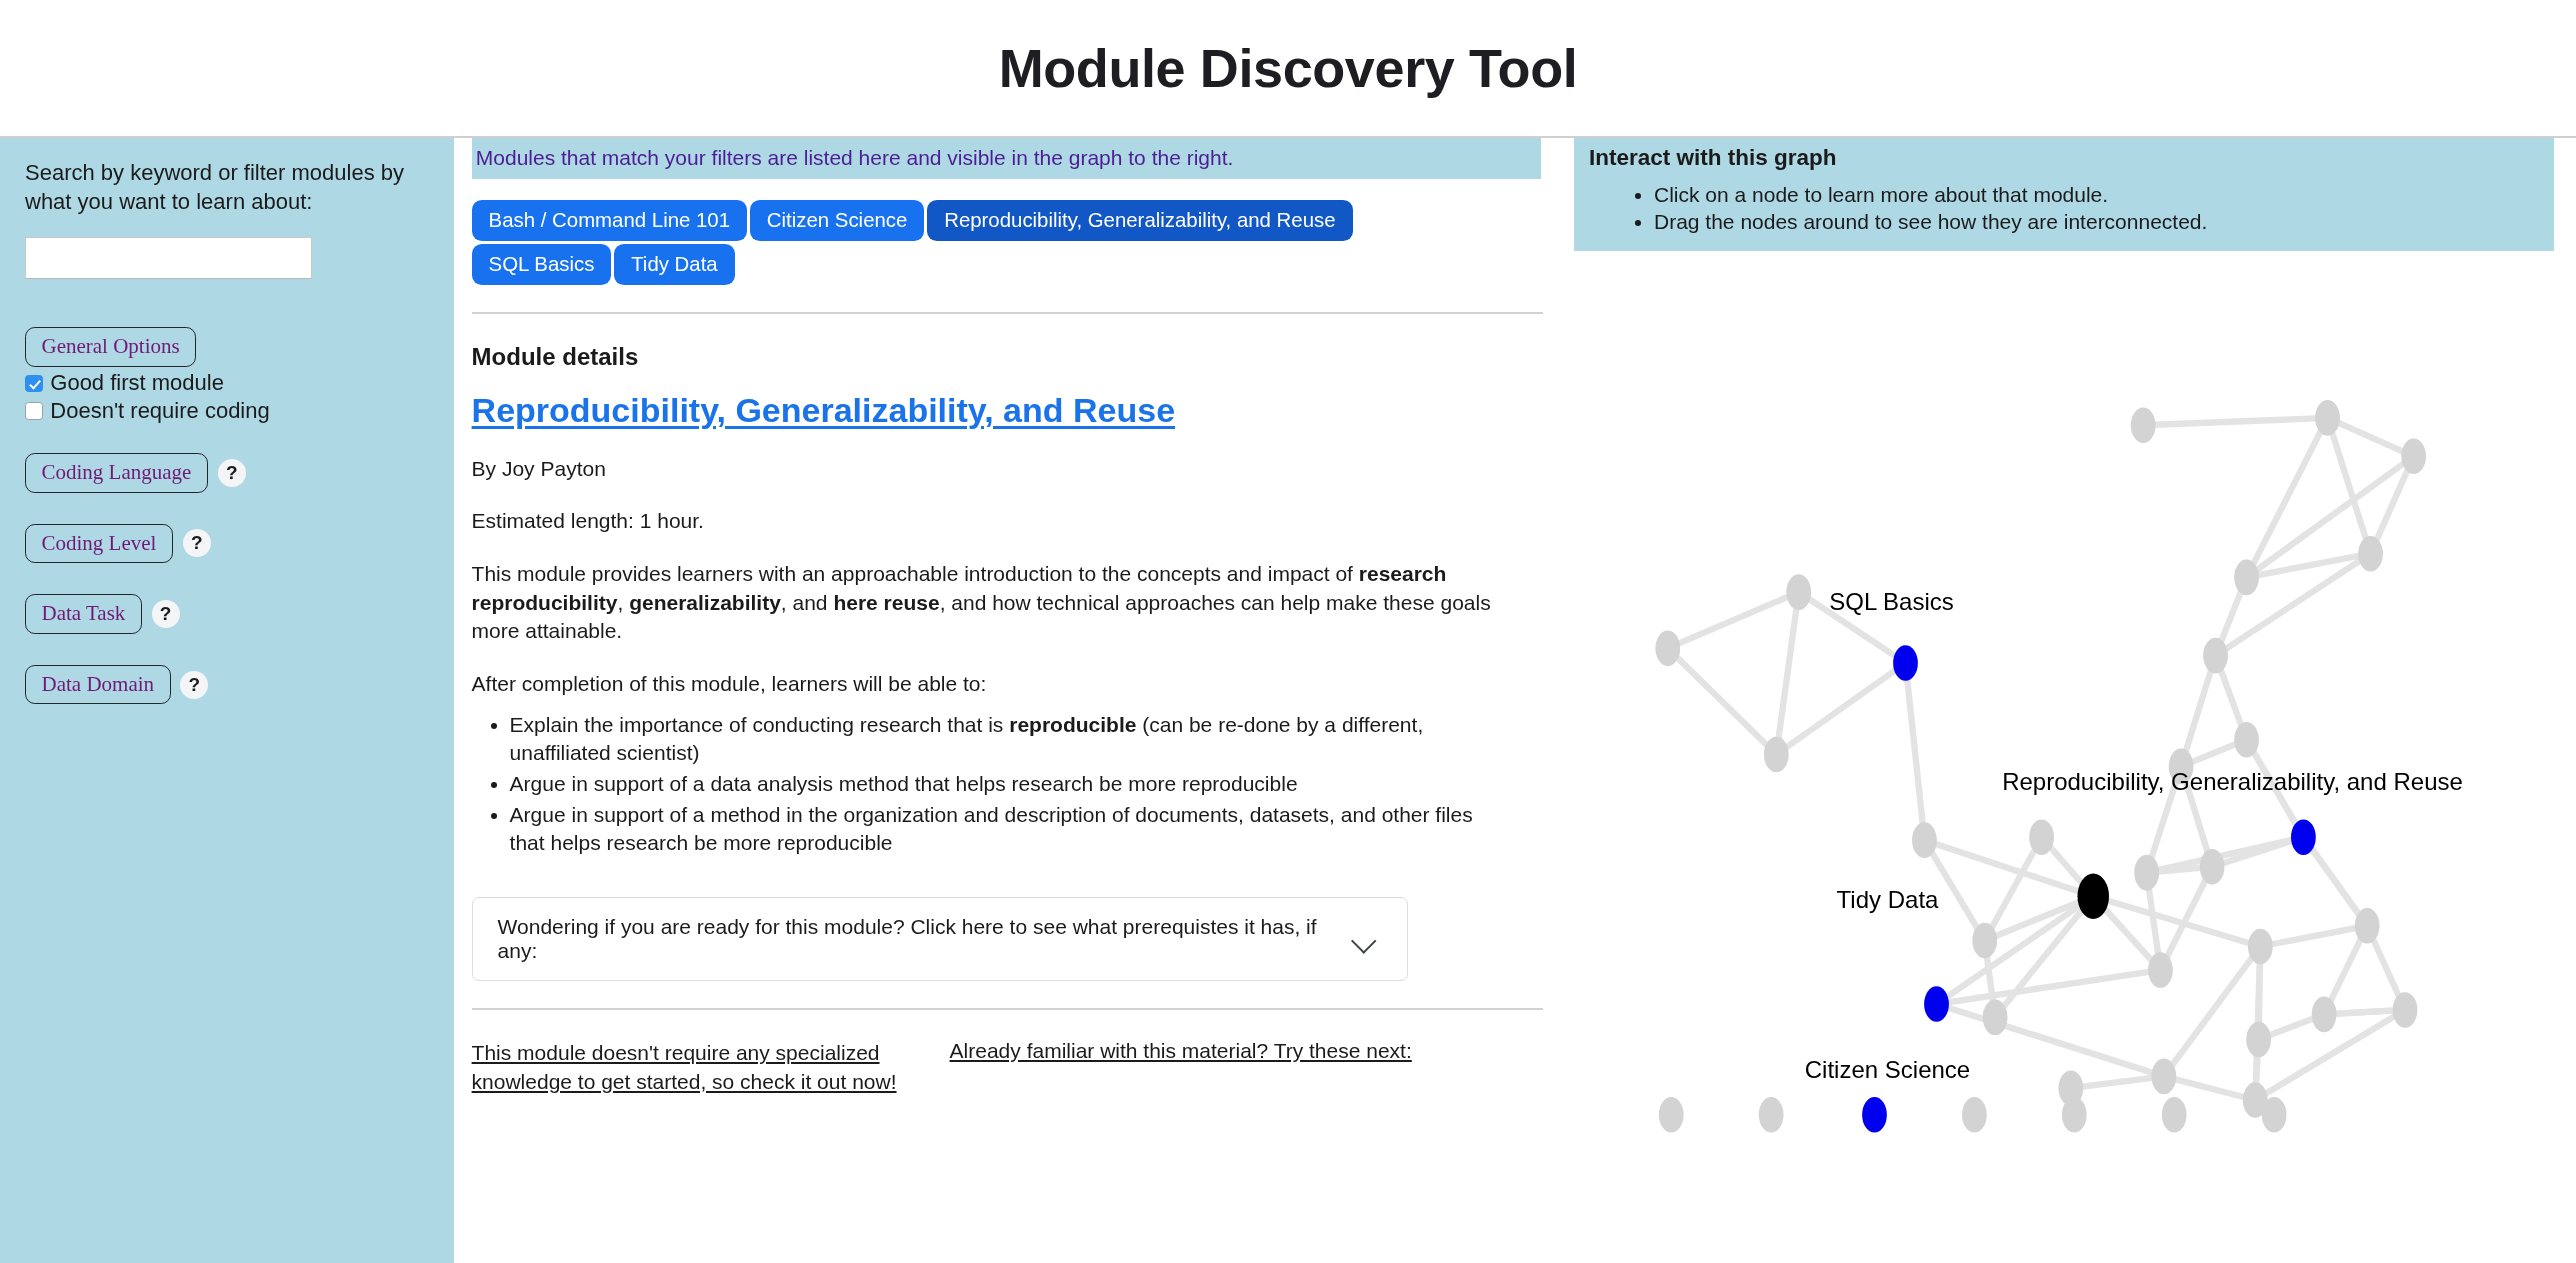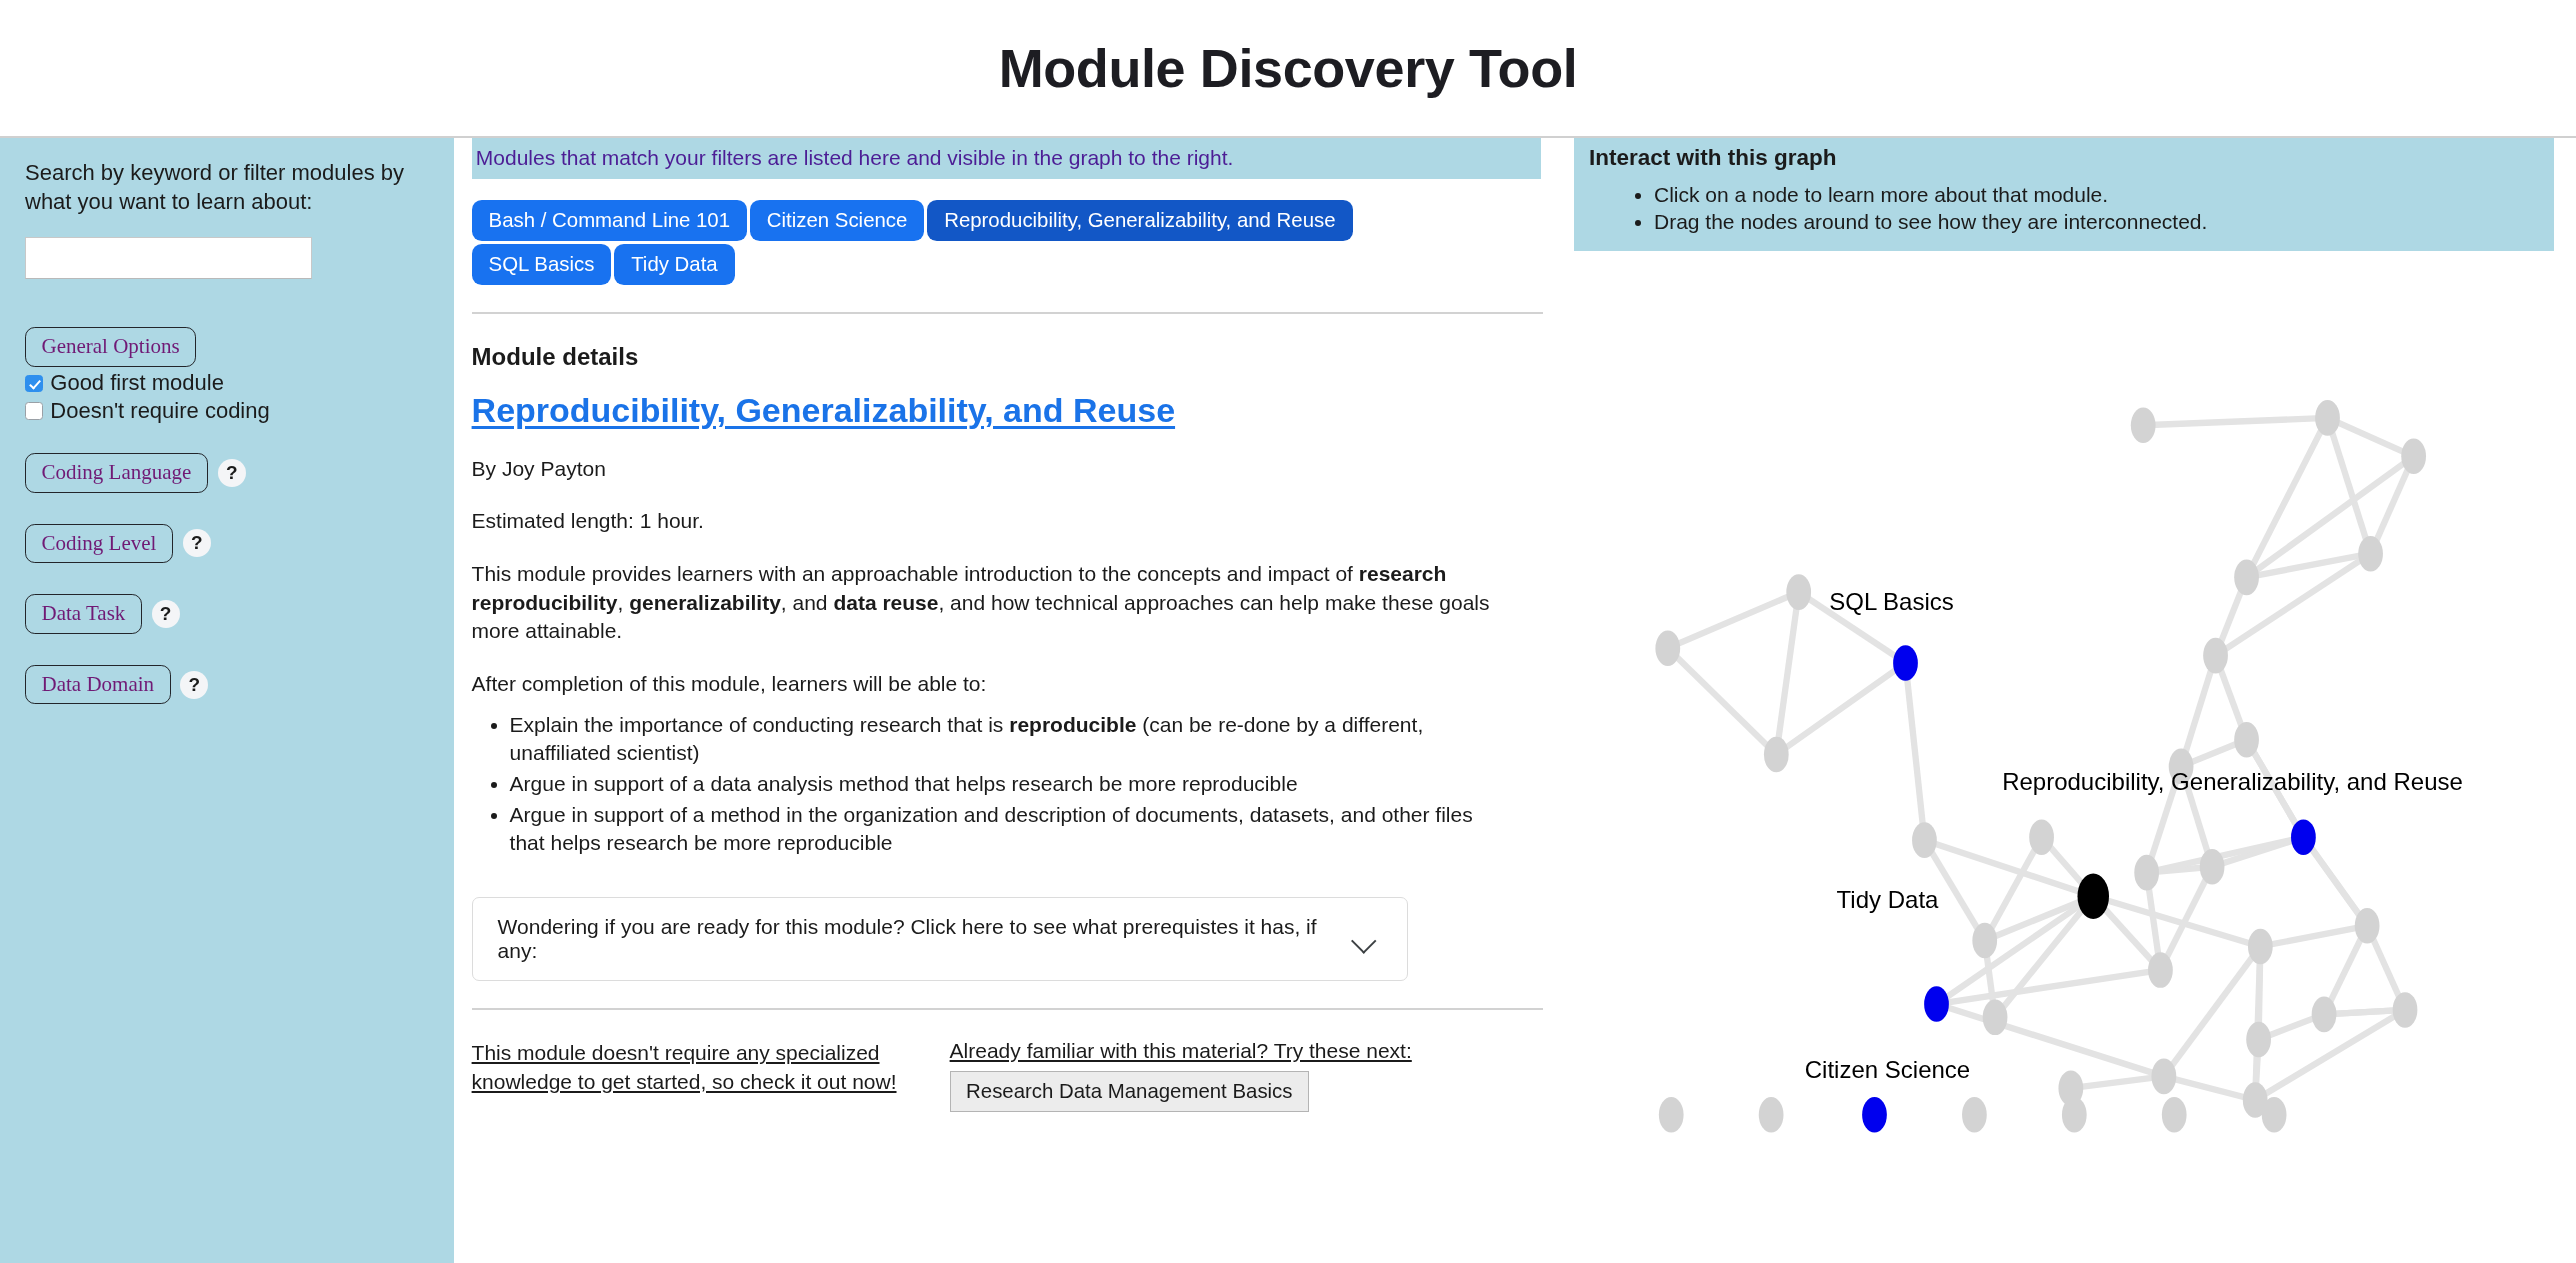--- a/index.html
+++ b/index.html
@@ -206,41 +206,40 @@
 
     <hr id="center-divider">
 
     <div id="module-details-heading">Module details</div>
 
     <a id="module-title-link">Reproducibility, Generalizability, and Reuse</a>
 
     <div class="para" id="author">By Joy Payton</div>
     <div class="para" id="length">Estimated length: 1 hour.</div>
 
-    <div class="para" id="module-description"><span>This module provides learners with an approachable introduction to the concepts and impact of </span><strong>research reproducibility</strong><span>, </span><strong>generalizability</strong><span>, and </span><strong>data reuse</strong><span>, and how technical approaches can help make these goals more attainable.</span></div>
+    <div class="para" id="module-description"><span>This module provides learners with an approachable introduction to the concepts and impact of </span><strong>research reproducibility</strong><span>, </span><strong>generalizability</strong><span>, and </span><strong>here reuse</strong><span>, and how technical approaches can help make these goals more attainable.</span></div>
 
     <div class="para" id="objectives-intro">After completion of this module, learners will be able to:</div>
     <ul id="objectives-list">
         <li><span>Explain the importance of conducting research that is </span><strong>reproducible</strong><span> (can be re-done by a different, unaffiliated scientist)</span></li>
         <li><span>Argue in support of a data analysis method that helps research be more reproducible</span></li>
         <li><span>Argue in support of a method in the organization and description of documents, datasets, and other files that helps research be more reproducible</span></li>
       </ul>
 
     <div id="prereq-accordion">
       <span id="prereq-accordion-label">Wondering if you are ready for this module? Click here to see what prerequistes it has, if any:</span>
       <span class="chevron"></span>
     </div>
 
     <hr id="bottom-divider">
 
     <div id="bottom-cols">
       <div id="prereq-note">This module doesn't require any specialized knowledge to get started, so check it out now!</div>
       <div id="next-col">
         <div id="next-label">Already familiar with this material? Try these next:</div>
-        <button id="next-module-btn">Research Data Management Basics</button>
       </div>
     </div>
   </main>
 
   <section id="right">
     <div id="graph-banner">
       <div id="graph-banner-title">Interact with this graph</div>
       <ul id="graph-tips">
           <li>Click on a node to learn more about that module.</li>
           <li>Drag the nodes around to see how they are interconnected.</li>

